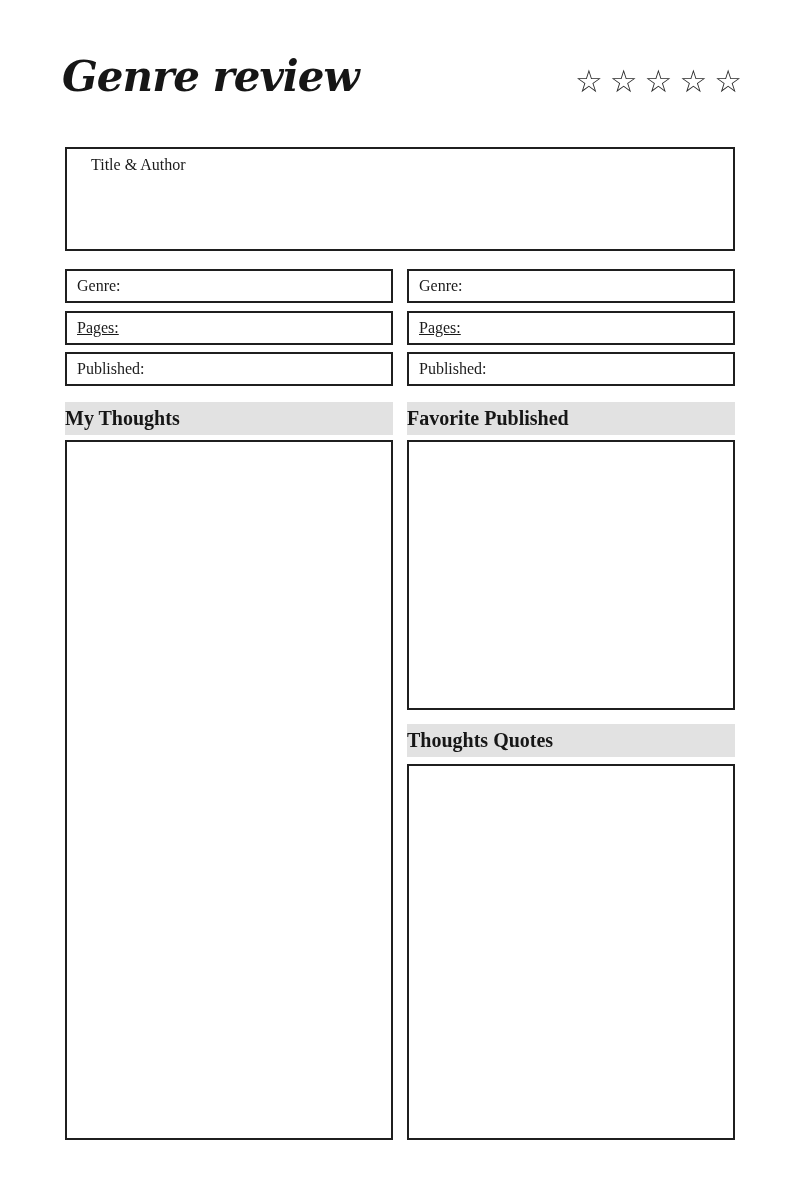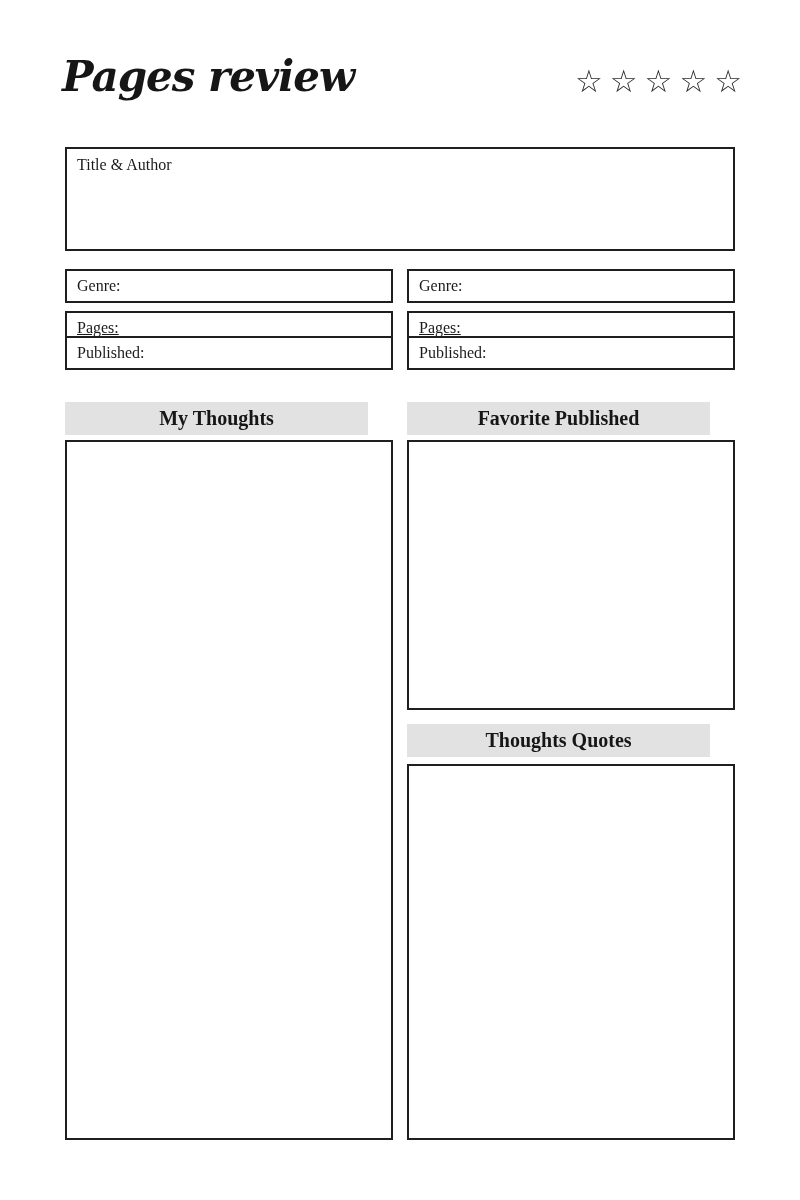--- a/index.html
+++ b/index.html
@@ -41,61 +41,60 @@
   .box {
     position: absolute;
     border: 2px solid #1f1f1f;
     background: #ffffff;
   }
   .title-box {
     left: 65px;
     top: 147px;
     width: 670px;
     height: 104px;
-    padding: 7px 10px;
+    padding: 7px 24px;
     font-size: 16px;
   }
   .field {
     height: 34px;
     width: 328px;
     padding: 12px 10px;
     display: flex;
     align-items: center;
     font-size: 16px;
   }
   .col-l { left: 65px; }
   .col-r { left: 407px; }
   .row-1 { top: 269px; }
   .row-2 { top: 311px; text-decoration: underline; }
-  .row-3 { top: 336px; }
+  .row-3 { top: 352px; }
   .section-header {
     position: absolute;
-    width: 303px;
+    width: 328px;
     height: 33px;
     background: #e2e2e2;
     display: flex;
     align-items: center;
-    justify-content: center;
     font-size: 20px;
     font-weight: 700;
     color: #161616;
   }
   .hdr-top { top: 402px; }
   .hdr-quotes { top: 724px; }
   .thoughts-box   { left: 65px;  top: 440px; width: 328px; height: 700px; }
   .characters-box { left: 407px; top: 440px; width: 328px; height: 270px; }
   .quotes-box     { left: 407px; top: 764px; width: 328px; height: 376px; }
   .fill-area { width: 100%; height: 100%; outline: none; font-size: 15px; }
 </style>
 </head>
 <body>
 
 <div class="page">
 
-  <div class="brand-title">Pages review</div>
+  <div class="brand-title">Genre review</div>
 
   <div class="stars">
     <span class="star">☆</span>
     <span class="star">☆</span>
     <span class="star">☆</span>
     <span class="star">☆</span>
     <span class="star">☆</span>
   </div>
 
   <div class="box title-box">

